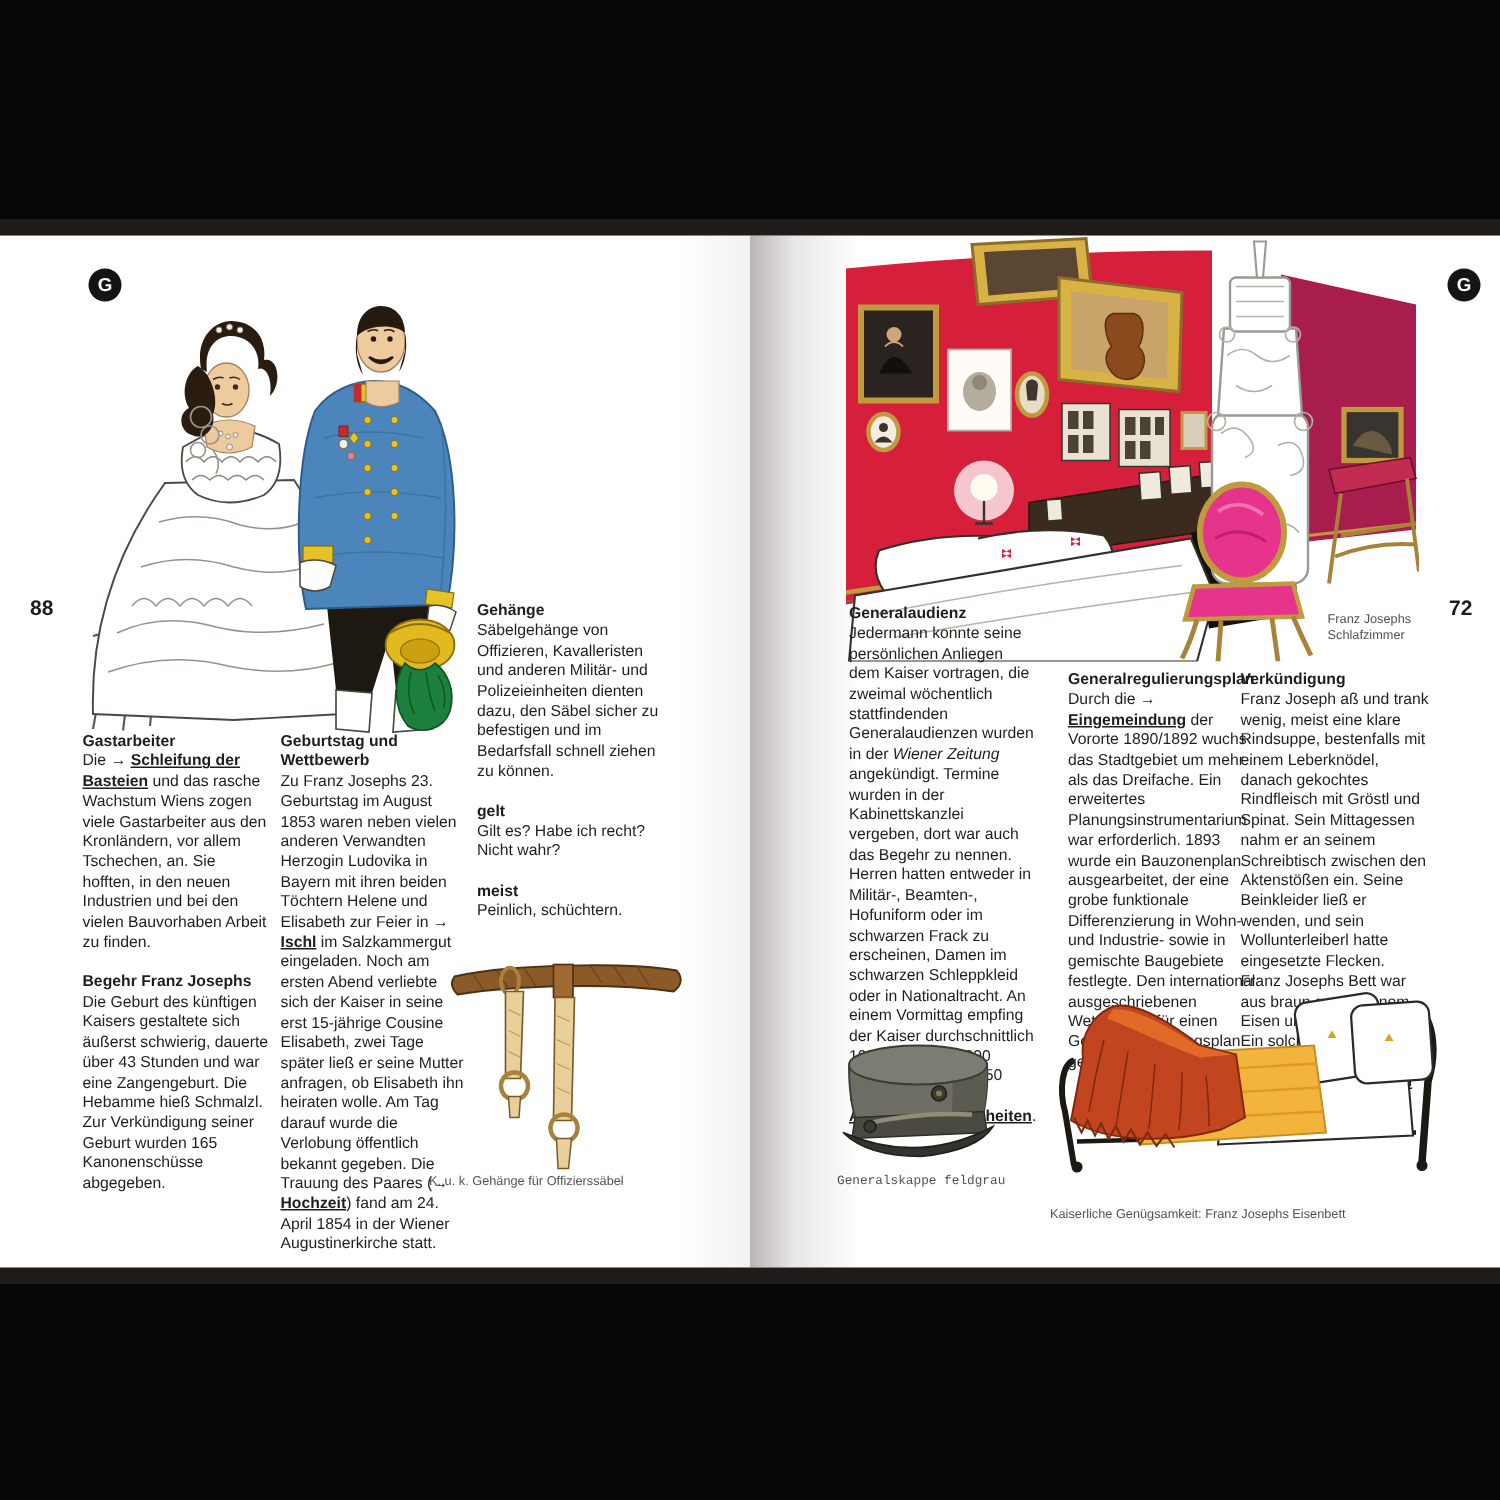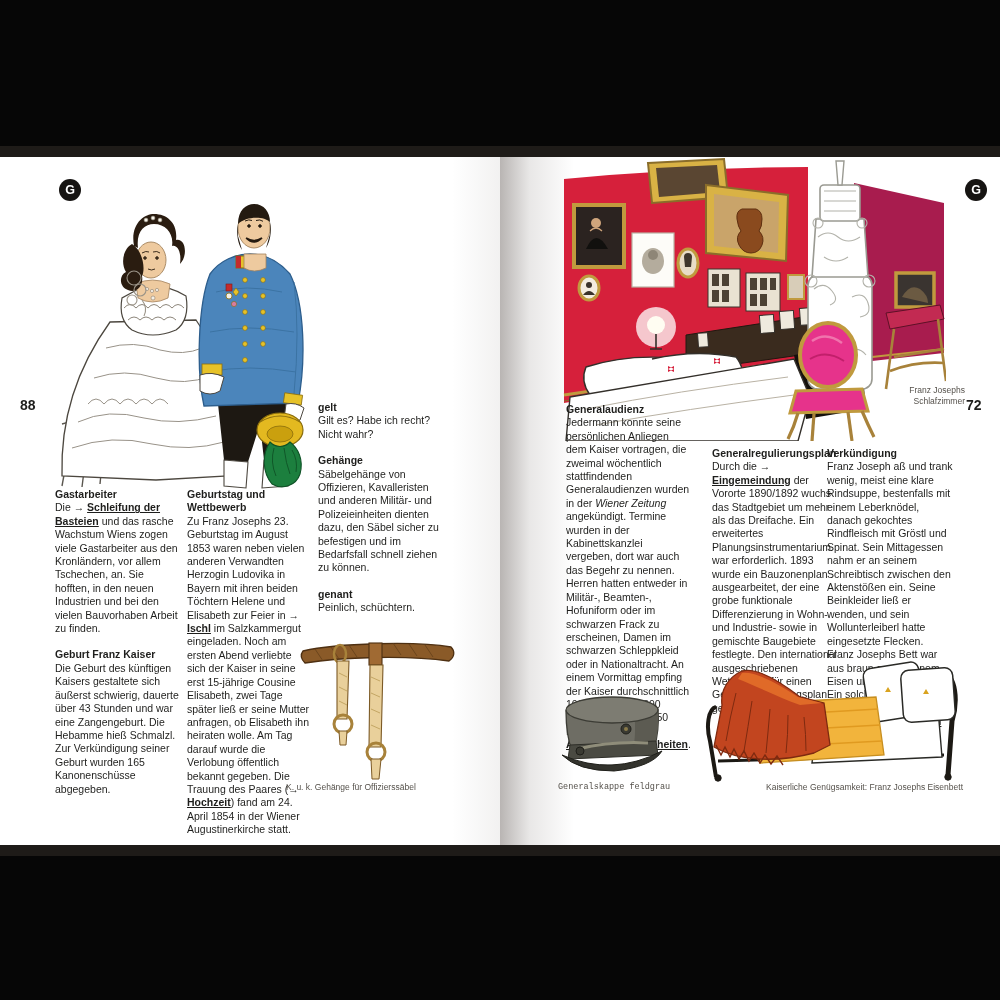--- a/index.html
+++ b/index.html
@@ -13,21 +13,21 @@
   .g-badge{position:absolute;width:22px;height:22px;border-radius:50%;background:#161412;color:#fff;
     font-weight:bold;font-size:12.5px;display:flex;align-items:center;justify-content:center;}
   .pagenum{position:absolute;font-weight:bold;font-size:14px;color:#1d1d1b;}
   .col{position:absolute;width:126px;font-size:10.5px;line-height:13.4px;color:#1e1e1c;}
   .section{margin-bottom:13px;}
   .sec-heading{font-weight:bold;}
   .sec-body{}
   .xref{text-decoration:underline;text-underline-offset:1px;cursor:pointer;font-weight:bold;}
   .ital{font-style:italic;}
   .caption{position:absolute;font-size:8.5px;line-height:11px;color:#55514b;}
-  .cap-right{text-align:right;}
+  .cap-right{margin-top:22px;}
   svg{position:absolute;display:block;}
 </style>
 </head>
 <body>
 
 <div class="edge-strip" style="top:146px;"></div>
 <div class="edge-strip" style="top:845px;"></div>
 
 <div class="spread">
   <div class="gutter-l"></div>
@@ -168,41 +168,41 @@
     </g>
     <path d="M196,96 q10,6 22,0 l0,-14 l-22,0 Z" fill="#eeca9f" stroke="#a3835e" stroke-width="0.8"></path>
   </svg>
 
   <div class="col" style="left:55px;top:331px;">
       <div class="section">
         <div class="sec-heading">Gastarbeiter</div>
         <div class="sec-body"><span>Die → </span><span class="xref">Schleifung der Basteien</span><span> und das rasche Wachstum Wiens zogen viele Gastarbeiter aus den Kronländern, vor allem Tschechen, an. Sie hofften, in den neuen Industrien und bei den vielen Bauvorhaben Arbeit zu finden.</span></div>
       </div>
       <div class="section">
-        <div class="sec-heading">Geburt Franz Kaiser</div>
+        <div class="sec-heading">Begehr Franz Josephs</div>
         <div class="sec-body"><span>Die Geburt des künftigen Kaisers gestaltete sich äußerst schwierig, dauerte über 43 Stunden und war eine Zangengeburt. Die Hebamme hieß Schmalzl. Zur Verkündigung seiner Geburt wurden 165 Kanonenschüsse abgegeben.</span></div>
       </div>
     </div>
   <div class="col" style="left:187px;top:331px;">
       <div class="section">
         <div class="sec-heading">Geburtstag und Wettbewerb</div>
         <div class="sec-body"><span>Zu Franz Josephs 23. Geburtstag im August 1853 waren neben vielen anderen Verwandten Herzogin Ludovika in Bayern mit ihren beiden Töchtern Helene und Elisabeth zur Feier in → </span><span class="xref">Ischl</span><span> im Salzkammergut eingeladen. Noch am ersten Abend verliebte sich der Kaiser in seine erst 15-jährige Cousine Elisabeth, zwei Tage später ließ er seine Mutter anfragen, ob Elisabeth ihn heiraten wolle. Am Tag darauf wurde die Verlobung öffentlich bekannt gegeben. Die Trauung des Paares (→ </span><span class="xref">Hochzeit</span><span>) fand am 24. April 1854 in der Wiener Augustinerkirche statt.</span></div>
       </div>
     </div>
   <div class="col" style="left:318px;top:244px;">
       <div class="section">
+        <div class="sec-heading">Gehänge</div>
+        <div class="sec-body"><span>Säbelgehänge von Offizieren, Kavalleristen und anderen Militär- und Polizeieinheiten dienten dazu, den Säbel sicher zu befestigen und im Bedarfsfall schnell ziehen zu können.</span></div>
+      </div>
+      <div class="section">
         <div class="sec-heading">gelt</div>
         <div class="sec-body"><span>Gilt es? Habe ich recht? Nicht wahr?</span></div>
       </div>
       <div class="section">
-        <div class="sec-heading">Gehänge</div>
-        <div class="sec-body"><span>Säbelgehänge von Offizieren, Kavalleristen und anderen Militär- und Polizeieinheiten dienten dazu, den Säbel sicher zu befestigen und im Bedarfsfall schnell ziehen zu können.</span></div>
-      </div>
-      <div class="section">
-        <div class="sec-heading">genant</div>
+        <div class="sec-heading">meist</div>
         <div class="sec-body"><span>Peinlich, schüchtern.</span></div>
       </div>
     </div>
 
   <svg style="left:297px;top:472px;" width="162" height="153" viewBox="0 0 162 153">
 
     <path d="M6,22 C40,14 120,12 154,18 C158,22 158,28 152,32 C110,26 44,28 8,34 C4,30 3,26 6,22 Z" fill="#8a5a28" stroke="#4e3012" stroke-width="1.3"></path>
     <g stroke="#5f3c18" stroke-width="0.9" opacity="0.8">
       <path d="M18,20 l8,12"></path>
         <path d="M34,18 l8,12"></path>

